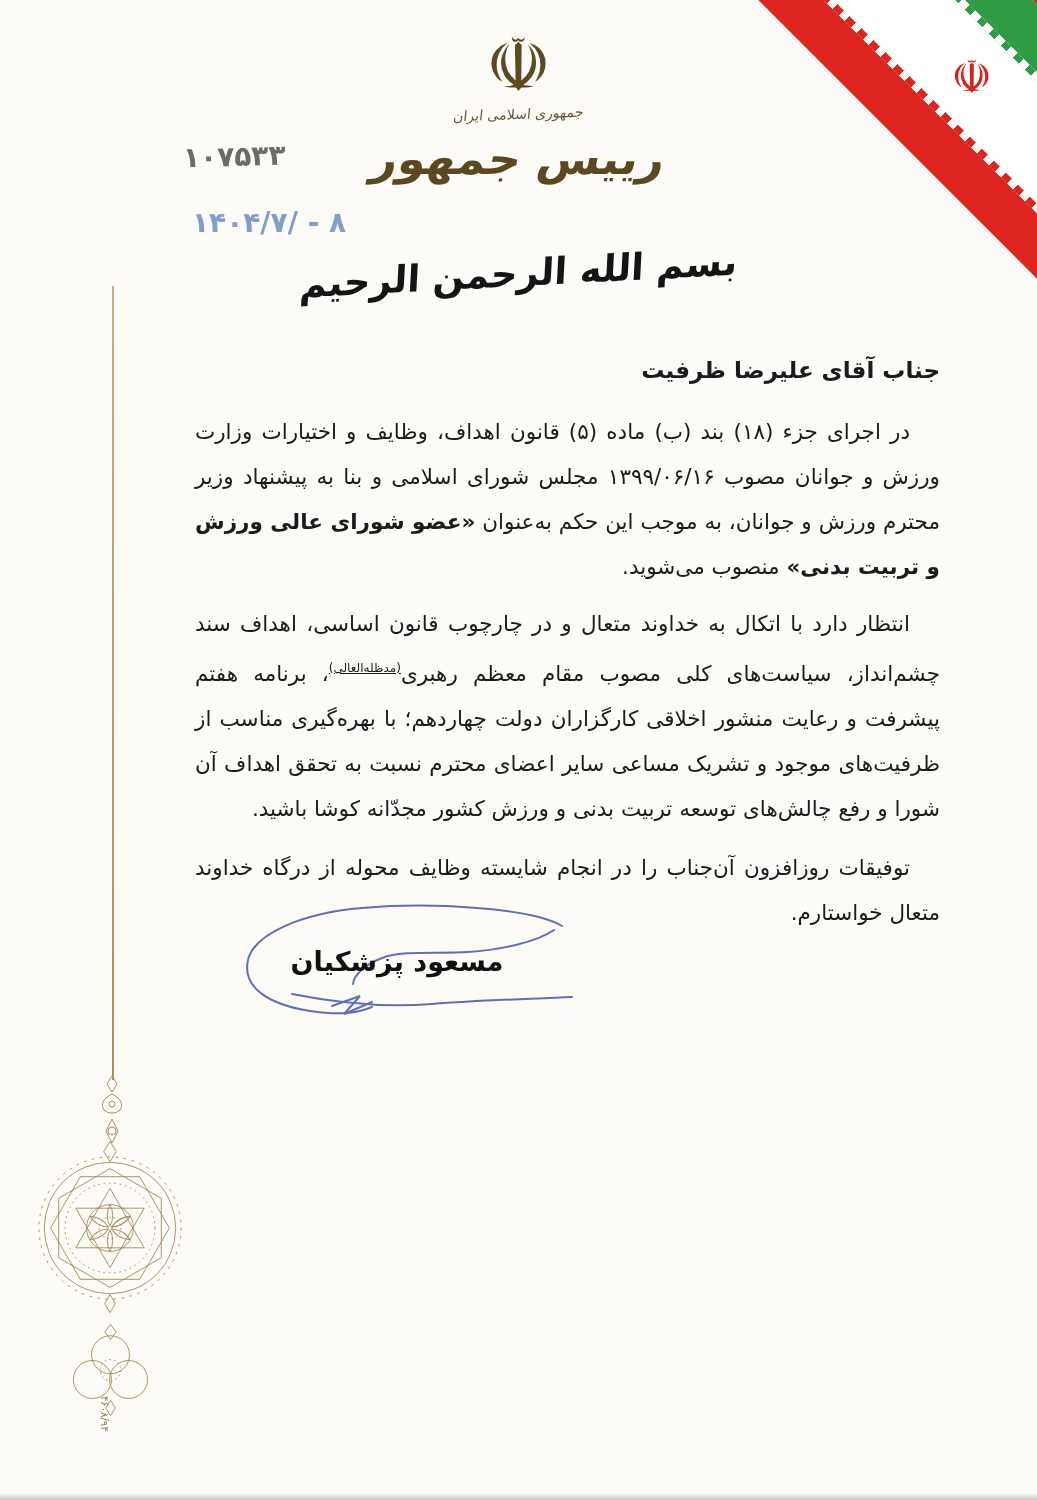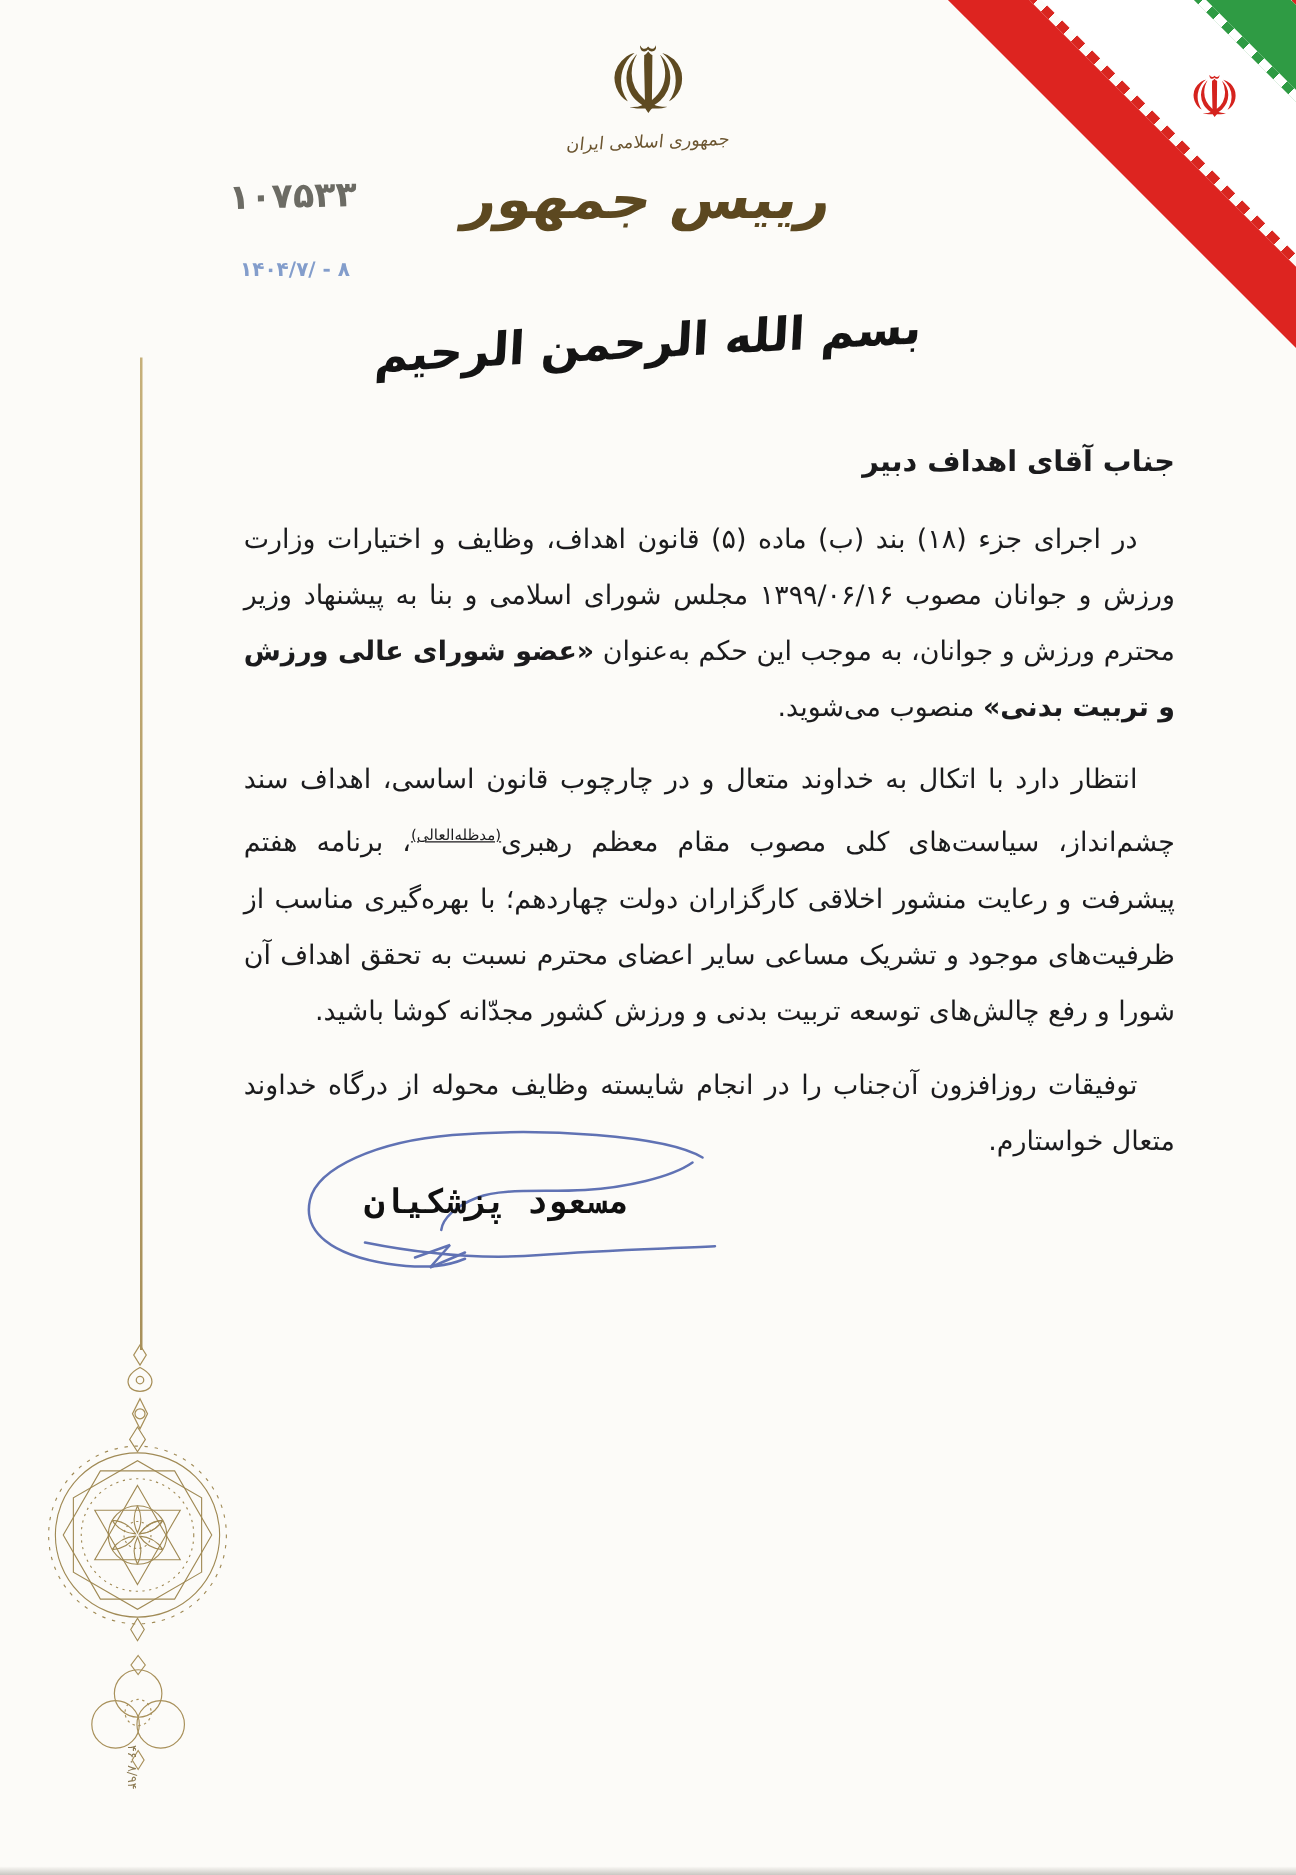--- a/index.html
+++ b/index.html
@@ -33,21 +33,21 @@
     transform:skewX(-10deg) scaleY(.95);letter-spacing:2px;
   }
   
   .stamp-number{
     position:absolute;left:183px;top:140px;
     font-size:28px;font-weight:bold;letter-spacing:15px;color:#53534b;
     transform:rotate(-1.5deg);direction:ltr;unicode-bidi:bidi-override;opacity:.85;
   }
   .stamp-date{
     position:absolute;left:192px;top:206px;
-    font-size:16px;font-weight:bold;letter-spacing:3px;color:#7693c7;
+    font-size:28px;font-weight:bold;letter-spacing:3px;color:#7693c7;
     direction:ltr;unicode-bidi:bidi-override;opacity:.9;
   }
   
   .bismillah{
     position:absolute;top:252px;left:0;right:0;text-align:center;
     font-size:37px;font-weight:bold;color:#141414;
     transform:rotate(-3deg) skewX(-6deg);letter-spacing:-1px;
   }
   
   .letter{
@@ -59,21 +59,21 @@
   .letter p{margin:0;text-indent:30px;}
   .letter p.p2{margin-top:12px;}
   .letter p.p3{margin-top:14px;}
   .bold-inline{font-weight:bold;}
   .sup{font-size:12px;vertical-align:9px;letter-spacing:0;text-decoration:underline;}
   
   .signature{position:absolute;left:232px;top:900px;width:350px;height:132px;}
   .signature svg{position:absolute;left:0;top:0;}
   .signature-name{
     position:absolute;left:0;right:20px;top:46px;text-align:center;
-    font-size:27px;font-weight:bold;color:#101010;direction:rtl;font-family:Liberation Mono, monospace;
+    font-size:27px;font-weight:bold;color:#101010;direction:rtl;
   }
   
   .ornament-line{
     position:absolute;left:112px;top:286px;width:2px;height:794px;
     background:linear-gradient(#c6b07a,#a8905a);
   }
   .ornament-svg{position:absolute;}
   .form-number{
     position:absolute;left:99px;top:1396px;
     writing-mode:vertical-rl;font-size:10px;letter-spacing:2px;color:#8a7850;
@@ -103,21 +103,21 @@
   <div class="header-country">جمهوری اسلامی ایران</div>
   <div class="header-office">رییس جمهور</div>
 </div>
 
 <div class="stamp-number">۱۰۷۵۳۳</div>
 <div class="stamp-date">۱۴۰۴/۷/ - ۸</div>
 
 <div class="bismillah">بسم الله الرحمن الرحیم</div>
 
 <div class="letter">
-  <div class="recipient">جناب آقای اهداف دبیر</div>
+  <div class="recipient">جناب آقای علیرضا ظرفیت</div>
   <p class="p1"><span>در اجرای جزء (۱۸) بند (ب) ماده (۵) قانون اهداف، وظایف و اختیارات وزارت ورزش و جوانان مصوب ۱۳۹۹/۰۶/۱۶ مجلس شورای اسلامی و بنا به پیشنهاد وزیر محترم ورزش و جوانان، به موجب این حکم به‌عنوان </span><span class="bold-inline">«عضو شورای عالی ورزش و تربیت بدنی»</span><span> منصوب می‌شوید.</span></p>
   <p class="p2"><span>انتظار دارد با اتکال به خداوند متعال و در چارچوب قانون اساسی، اهداف سند چشم‌انداز، سیاست‌های کلی مصوب مقام معظم رهبری</span><span class="sup">(مدظله‌العالی)</span><span>، برنامه هفتم پیشرفت و رعایت منشور اخلاقی کارگزاران دولت چهاردهم؛ با بهره‌گیری مناسب از ظرفیت‌های موجود و تشریک مساعی سایر اعضای محترم نسبت به تحقق اهداف آن شورا و رفع چالش‌های توسعه تربیت بدنی و ورزش کشور مجدّانه کوشا باشید.</span></p>
   <p class="p3">توفیقات روزافزون آن‌جناب را در انجام شایسته وظایف محوله از درگاه خداوند متعال خواستارم.</p>
 </div>
 
 <div class="signature">
   <svg width="350" height="132" viewBox="0 0 350 132">
     <g fill="none" stroke="#4f63ac" stroke-width="2" stroke-linecap="round" opacity="0.9">
       <path d="M330,26 C300,8 200,2 130,8 C70,13 22,34 16,60 C10,86 34,104 78,111 C112,116 128,112 140,107"></path>
       <path d="M322,30 C305,42 268,50 236,52 C205,54 170,50 150,58 C132,65 122,75 121,84"></path>

